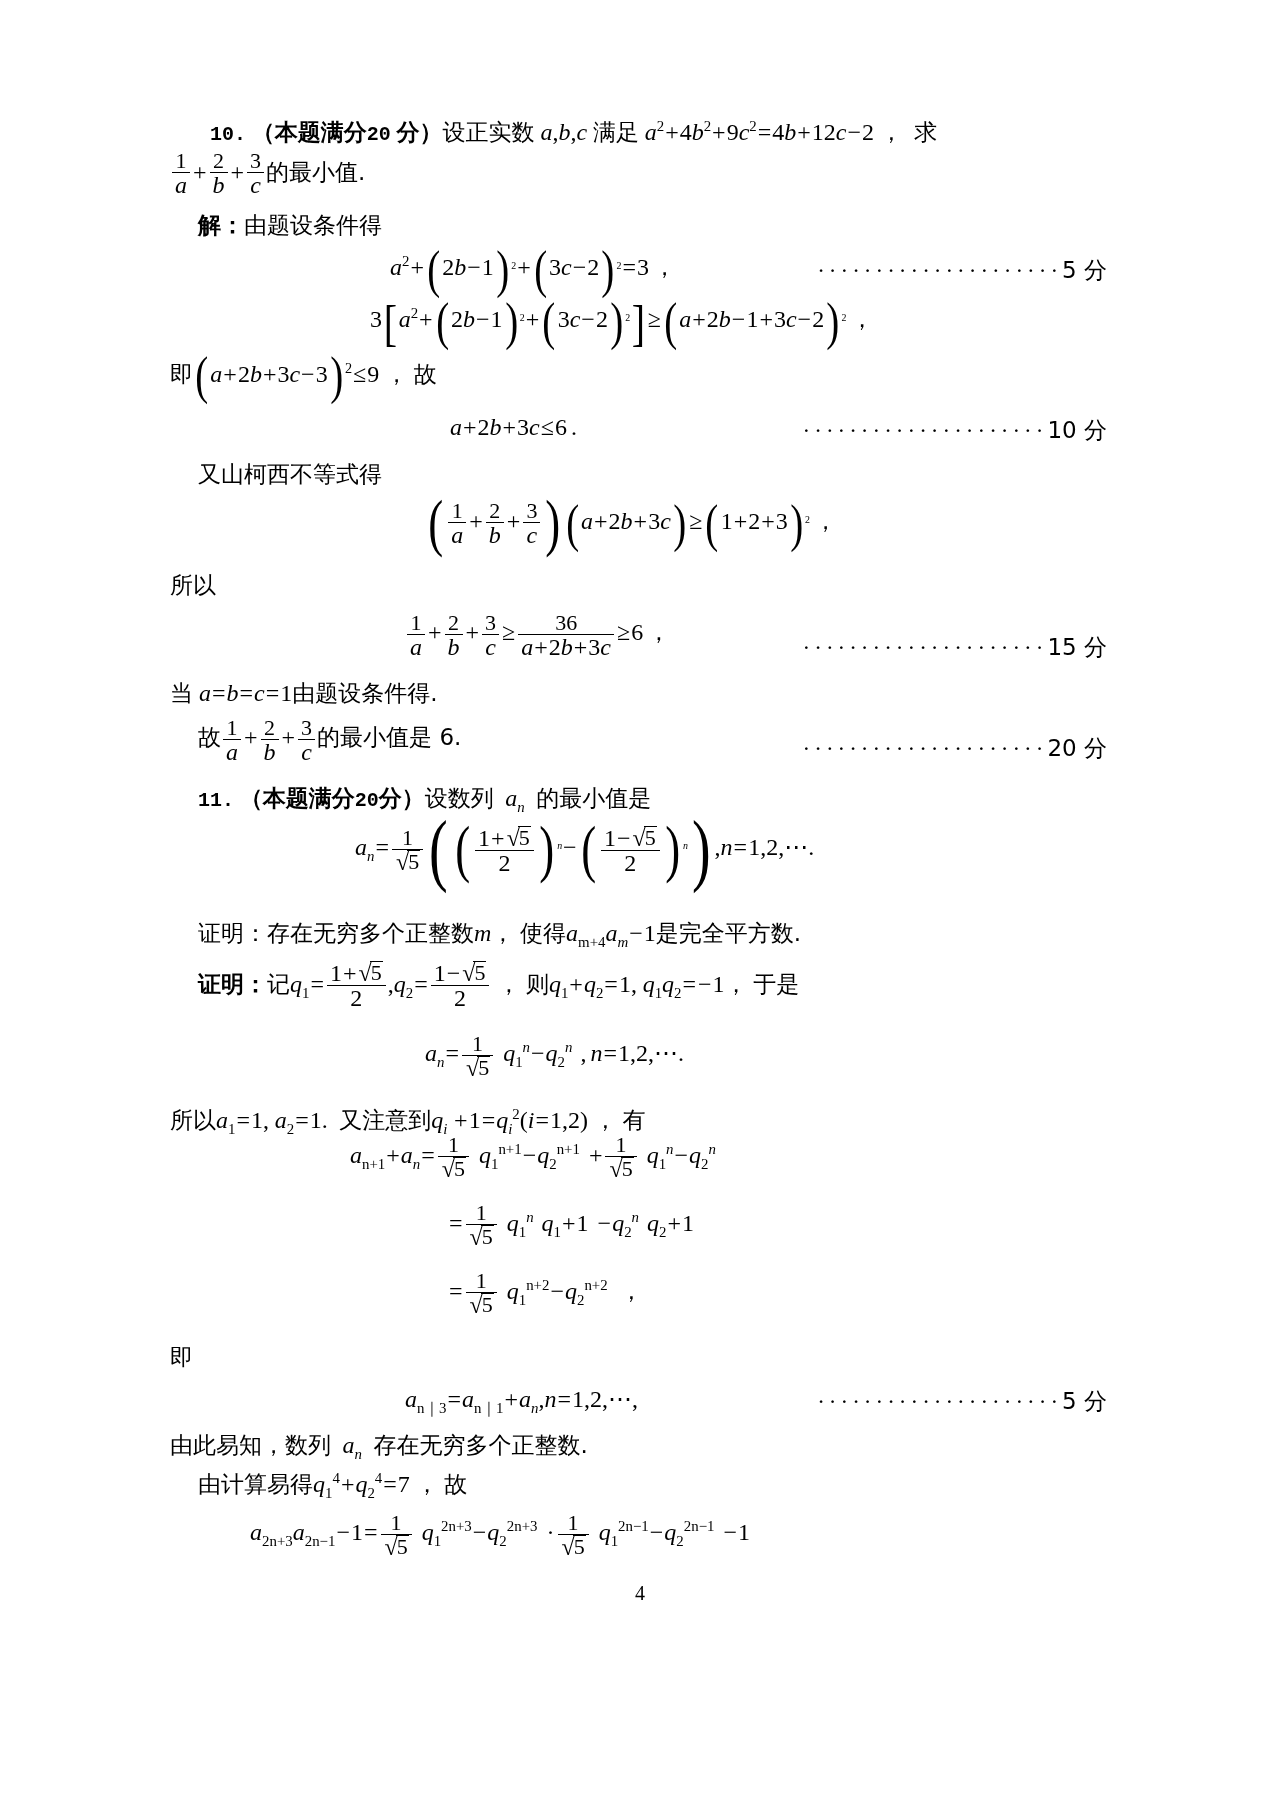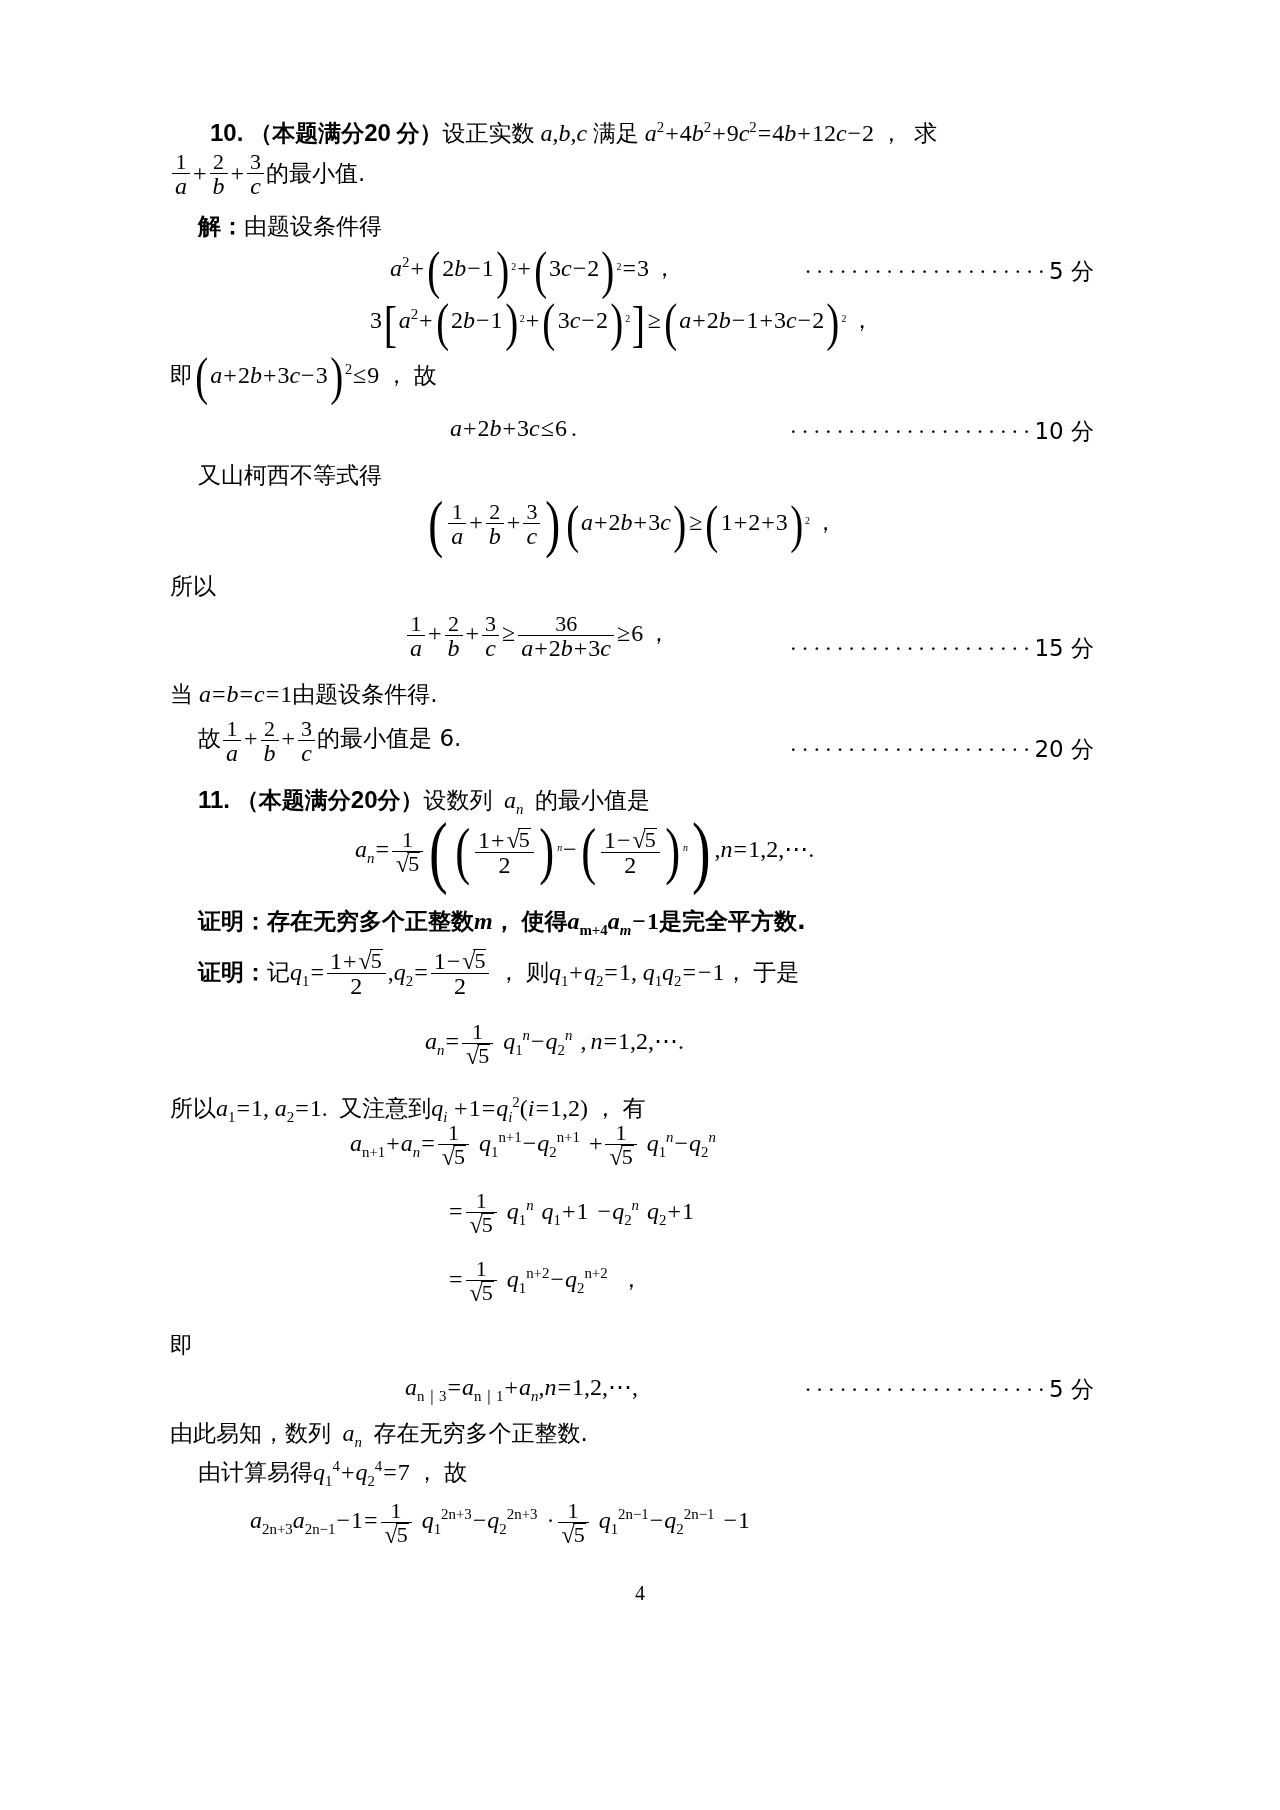--- a/index.html
+++ b/index.html
@@ -32,21 +32,21 @@
   
   .line {
     position: relative;
     font-size: 23px;
     line-height: 1.05;
     margin: 0;
     white-space: nowrap;
   }
   .cn { font-family: "DejaVu Sans", "Liberation Sans", sans-serif; font-size: 23px; }
   .cnb { font-family: "DejaVu Sans", "Liberation Sans", sans-serif; font-weight: bold; font-size: 23px; }
-  .num-b { font-family: Liberation Sans, sans-serif; font-weight: bold; font-size: 24px; }
+  .num-b { font-family: Liberation Mono, monospace; font-weight: bold; font-size: 20px; }
   .mi { font-family: "Liberation Serif", "DejaVu Serif", serif; font-style: italic; font-size: 24px; }
   .mn { font-family: "Liberation Serif", "DejaVu Serif", serif; font-style: normal; font-size: 24px; }
   .op { font-family: "Liberation Serif", serif; font-style: normal; font-size: 24px; padding: 0 1px; }
   sup.e {
     font-size: 0.62em;
     vertical-align: super;
     font-style: italic;
     line-height: 0;
   }
   sup.en {
@@ -136,21 +136,21 @@
   .eq {
     position: relative;
     text-align: left;
     margin: 0;
     white-space: nowrap;
   }
 
   
   .score {
     position: absolute;
-    right: 16px;
+    right: 3px;
     bottom: 0;
     white-space: nowrap;
     font-size: 23px;
     text-align: center;
   }
   .dots {
     letter-spacing: 4px;
     font-family: "Liberation Serif", serif;
     font-size: 23px;
   }
@@ -231,21 +231,21 @@
 
   <div class="line" style="margin-left:28px; margin-top:14px;">
     <span class="num-b">11.</span>
     <span class="cnb">（本题满分</span><span class="num-b">20</span><span class="cnb">分）</span><span class="cn">设数列</span>&nbsp;&nbsp;<span class="mi">a<sub class="sb">n</sub></span>&nbsp;&nbsp;<span class="cn">的最小值是</span>
   </div>
 
   <div class="eq" style="margin-top:16px; height:76px;">
     <span style="margin-left:185px;"><span class="mi">a<sub class="sb">n</sub></span><span class="op">=</span><span class="frac"><span class="nu">1</span><span class="de"><span class="sqrt"><span class="rad">√</span><span class="bar">5</span></span></span></span><span class="pbig2" style="font-size:80px;">(</span><span class="pbig2" style="font-size:64px;">(</span><span class="frac"><span class="nu"><span class="mn">1</span><span class="op">+</span><span class="sqrt"><span class="rad">√</span><span class="bar">5</span></span></span><span class="de mn">2</span></span><span class="pbig2" style="font-size:64px;">)</span><sup class="e">n</sup><span class="op">−</span><span class="pbig2" style="font-size:64px;">(</span><span class="frac"><span class="nu"><span class="mn">1</span><span class="op">−</span><span class="sqrt"><span class="rad">√</span><span class="bar">5</span></span></span><span class="de mn">2</span></span><span class="pbig2" style="font-size:64px;">)</span><sup class="e">n</sup><span class="pbig2" style="font-size:80px;">)</span><span class="mn">,</span><span class="mi">n</span><span class="op">=</span><span class="mn">1,2,⋯</span><span class="mn">.</span></span>
   </div>
 
-  <div class="line" style="margin-left:28px; margin-top:4px;font-weight:bold;">
+  <div class="line" style="margin-left:28px; margin-top:18px;">
     <span class="cn">证明：</span><span class="cn">存在无穷多个正整数</span><span class="mi">m</span><span class="cn">，</span>&nbsp;<span class="cn">使得</span><span class="mi">a<sub class="sbn">m+4</sub></span><span class="mi">a<sub class="sb">m</sub></span><span class="op">−</span><span class="mn">1</span><span class="cn">是完全平方数.</span>
   </div>
 
   <div class="line" style="margin-left:28px; margin-top:16px; height:60px;">
     <span class="cnb">证明：</span><span class="cn">记</span><span class="mi">q<sub class="sbn">1</sub></span><span class="op">=</span><span class="frac"><span class="nu"><span class="mn">1</span><span class="op">+</span><span class="sqrt"><span class="rad">√</span><span class="bar">5</span></span></span><span class="de mn">2</span></span><span class="mn">,</span><span class="mi">q<sub class="sbn">2</sub></span><span class="op">=</span><span class="frac"><span class="nu"><span class="mn">1</span><span class="op">−</span><span class="sqrt"><span class="rad">√</span><span class="bar">5</span></span></span><span class="de mn">2</span></span>&nbsp;<span class="cn">，</span>&nbsp;<span class="cn">则</span><span class="mi">q<sub class="sbn">1</sub></span><span class="op">+</span><span class="mi">q<sub class="sbn">2</sub></span><span class="op">=</span><span class="mn">1,</span>&nbsp;<span class="mi">q<sub class="sbn">1</sub></span><span class="mi">q<sub class="sbn">2</sub></span><span class="op">=</span><span class="op">−</span><span class="mn">1</span><span class="cn">，</span>&nbsp;<span class="cn">于是</span>
   </div>
 
   <div class="eq" style="margin-top:12px; height:58px;">
     <span style="margin-left:255px;"><span class="mi">a<sub class="sb">n</sub></span><span class="op">=</span><span class="frac"><span class="nu">1</span><span class="de"><span class="sqrt"><span class="rad">√</span><span class="bar">5</span></span></span></span>&nbsp;&nbsp;<span class="mi">q<sub class="sbn">1</sub><sup class="e">n</sup></span><span class="op">−</span><span class="mi">q<sub class="sbn">2</sub><sup class="e">n</sup></span>&nbsp;&nbsp;<span class="mn">,</span>&nbsp;<span class="mi">n</span><span class="op">=</span><span class="mn">1,2,⋯</span><span class="mn">.</span></span>
   </div>

